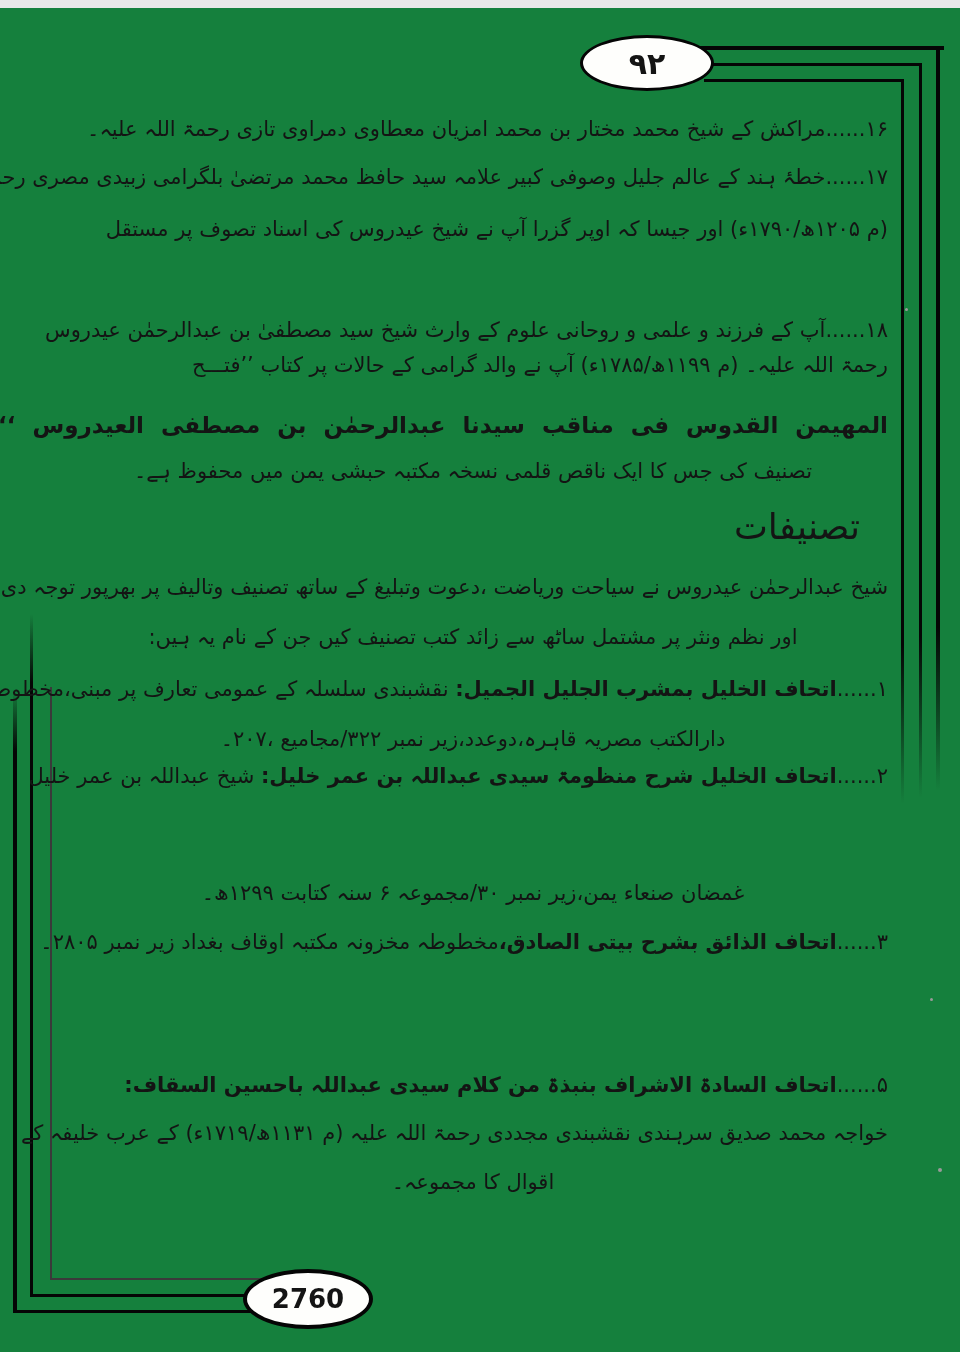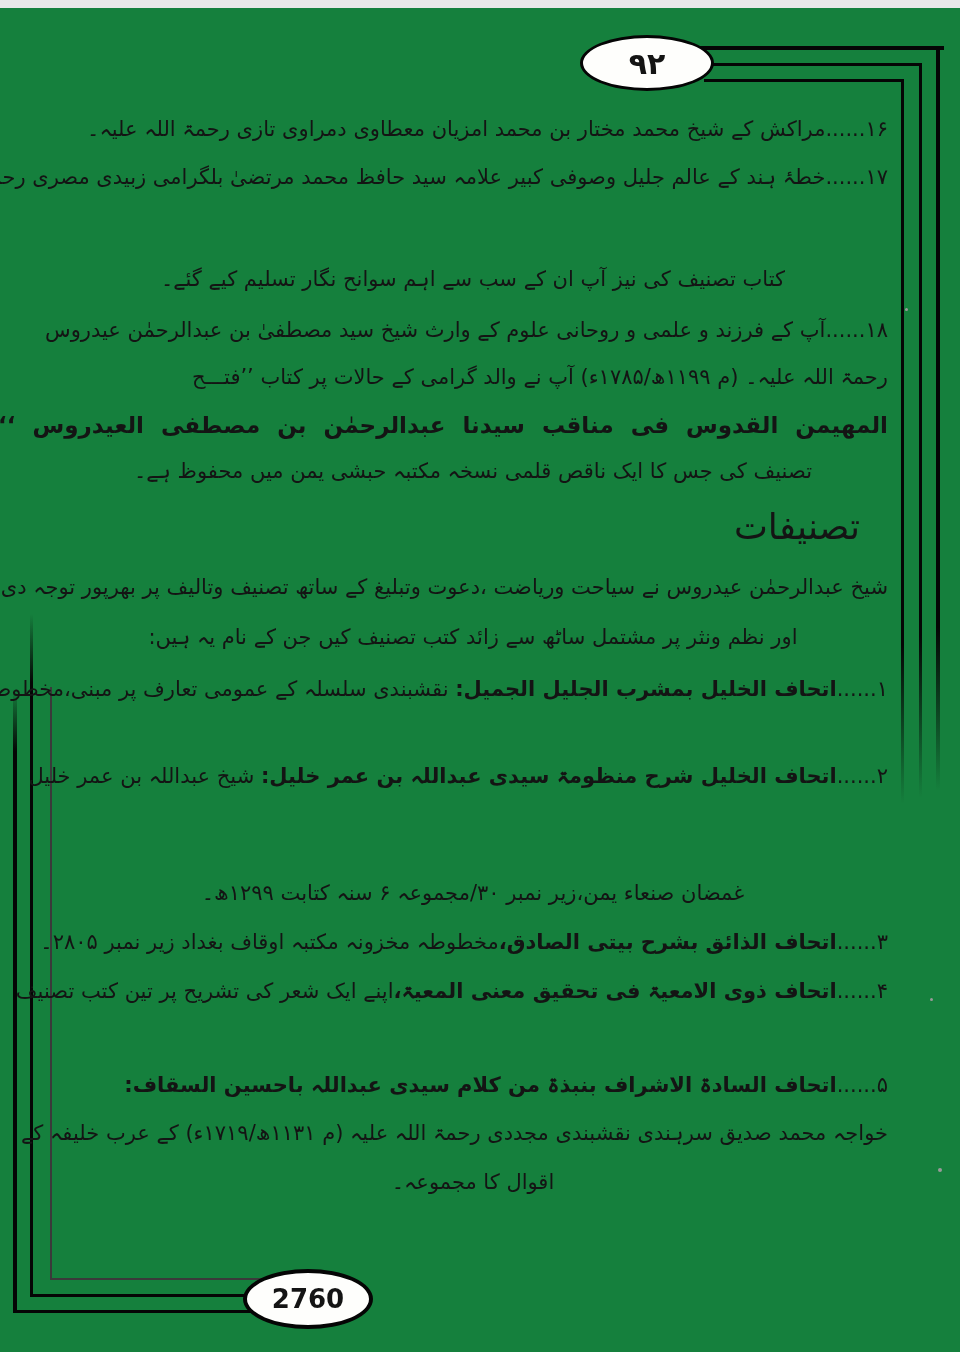--- a/index.html
+++ b/index.html
@@ -79,40 +79,40 @@
   <div class="cartouche top">
     <span>۹۲</span>
   </div>
   <div class="cartouche bottom">
     <span>2760</span>
   </div>
 
   <div class="line" style="top:102px"><span>۱۶......</span><span>مراکش کے شیخ محمد مختار بن محمد امزیان معطاوی دمراوی تازی رحمۃ اللہ علیہ۔</span></div>
 
   <div class="line" style="top:150px"><span>۱۷......</span><span>خطۂ ہند کے عالم جلیل وصوفی کبیر علامہ سید حافظ محمد مرتضیٰ بلگرامی زبیدی مصری رحمۃ اللہ علیہ۔</span></div>
-  <div class="line center" style="top:252px"><span>کتاب تصنیف کی نیز آپ ان کے سب سے اہم سوانح نگار تسلیم کیے گئے۔</span></div>
+  <div class="line" style="top:202px"><span>(م ۱۲۰۵ھ/۱۷۹۰ء) اور جیسا کہ اوپر گزرا آپ نے شیخ عیدروس کی اسناد تصوف پر مستقل</span></div>
 
   <div class="line" style="top:303px"><span>۱۸......</span><span>آپ کے فرزند و علمی و روحانی علوم کے وارث شیخ سید مصطفیٰ بن عبدالرحمٰن عیدروس</span></div>
-  <div class="line" style="top:350px"><span>رحمۃ اللہ علیہ۔ (م ۱۱۹۹ھ/۱۷۸۵ء) آپ نے والد گرامی کے حالات پر کتاب ’’فتـــح</span></div>
+  <div class="line" style="top:338px"><span>رحمۃ اللہ علیہ۔ (م ۱۱۹۹ھ/۱۷۸۵ء) آپ نے والد گرامی کے حالات پر کتاب ’’فتـــح</span></div>
   <div class="line title-line" style="top:398px"><span class="b">المھیمن القدوس فی مناقب سیدنا عبدالرحمٰن بن مصطفی العیدروس ‘‘</span></div>
   <div class="line center" style="top:444px"><span>تصنیف کی جس کا ایک ناقص قلمی نسخہ مکتبہ حبشی یمن میں محفوظ ہے۔</span></div>
 
   <div class="heading">تصنیفات</div>
 
   <div class="line center" style="top:610px"><span>اور نظم ونثر پر مشتمل ساٹھ سے زائد کتب تصنیف کیں جن کے نام یہ ہیں:</span></div>
   <div class="line" style="top:560px"><span>شیخ عبدالرحمٰن عیدروس نے سیاحت وریاضت ،دعوت وتبلیغ کے ساتھ تصنیف وتالیف پر بھرپور توجہ دی</span></div>
 
   <div class="line" style="top:662px"><span>۱......</span><span class="b">اتحاف الخلیل بمشرب الجلیل الجمیل:</span><span> نقشبندی سلسلہ کے عمومی تعارف پر مبنی،مخطوطہ مخزونہ</span></div>
+  <div class="line center" style="top:712px"><span>دارالکتب مصریہ قاہرہ،دوعدد،زیر نمبر ۳۲۲/مجامیع ،۲۰۷۔</span></div>
 
   <div class="line" style="top:749px"><span>۲......</span><span class="b">اتحاف الخلیل شرح منظومۃ سیدی عبداللہ بن عمر خلیل:</span><span> شیخ عبداللہ بن عمر خلیل</span></div>
   <div class="line center" style="top:866px"><span>غمضان صنعاء یمن،زیر نمبر ۳۰/مجموعہ ۶ سنہ کتابت ۱۲۹۹ھ۔</span></div>
 
   <div class="line" style="top:915px"><span>۳......</span><span class="b">اتحاف الذائق بشرح بیتی الصادق،</span><span>مخطوطہ مخزونہ مکتبہ اوقاف بغداد زیر نمبر ۲۸۰۵۔</span></div>
 
-  <div class="line" style="top:964px"><span>۴......</span><span class="b">اتحاف ذوی الامعیۃ فی تحقیق معنی المعیۃ،</span><span>اپنے ایک شعر کی تشریح پر تین کتب تصنیف</span></div>
 
   <div class="line" style="top:1058px"><span>۵......</span><span class="b">اتحاف السادۃ الاشراف بنبذۃ من کلام سیدی عبداللہ باحسین السقاف:</span></div>
   <div class="line" style="top:1106px"><span>خواجہ محمد صدیق سرہندی نقشبندی مجددی رحمۃ اللہ علیہ (م ۱۱۳۱ھ/۱۷۱۹ء) کے عرب خلیفہ کے</span></div>
   <div class="line center" style="top:1155px"><span>اقوال کا مجموعہ۔</span></div>
 
   <div class="noise" style="left:930px;top:990px;width:3px;height:3px;"></div>
   <div class="noise" style="left:938px;top:1160px;width:4px;height:4px;"></div>
   <div class="noise" style="left:905px;top:300px;width:3px;height:3px;"></div>
 
 </div>

